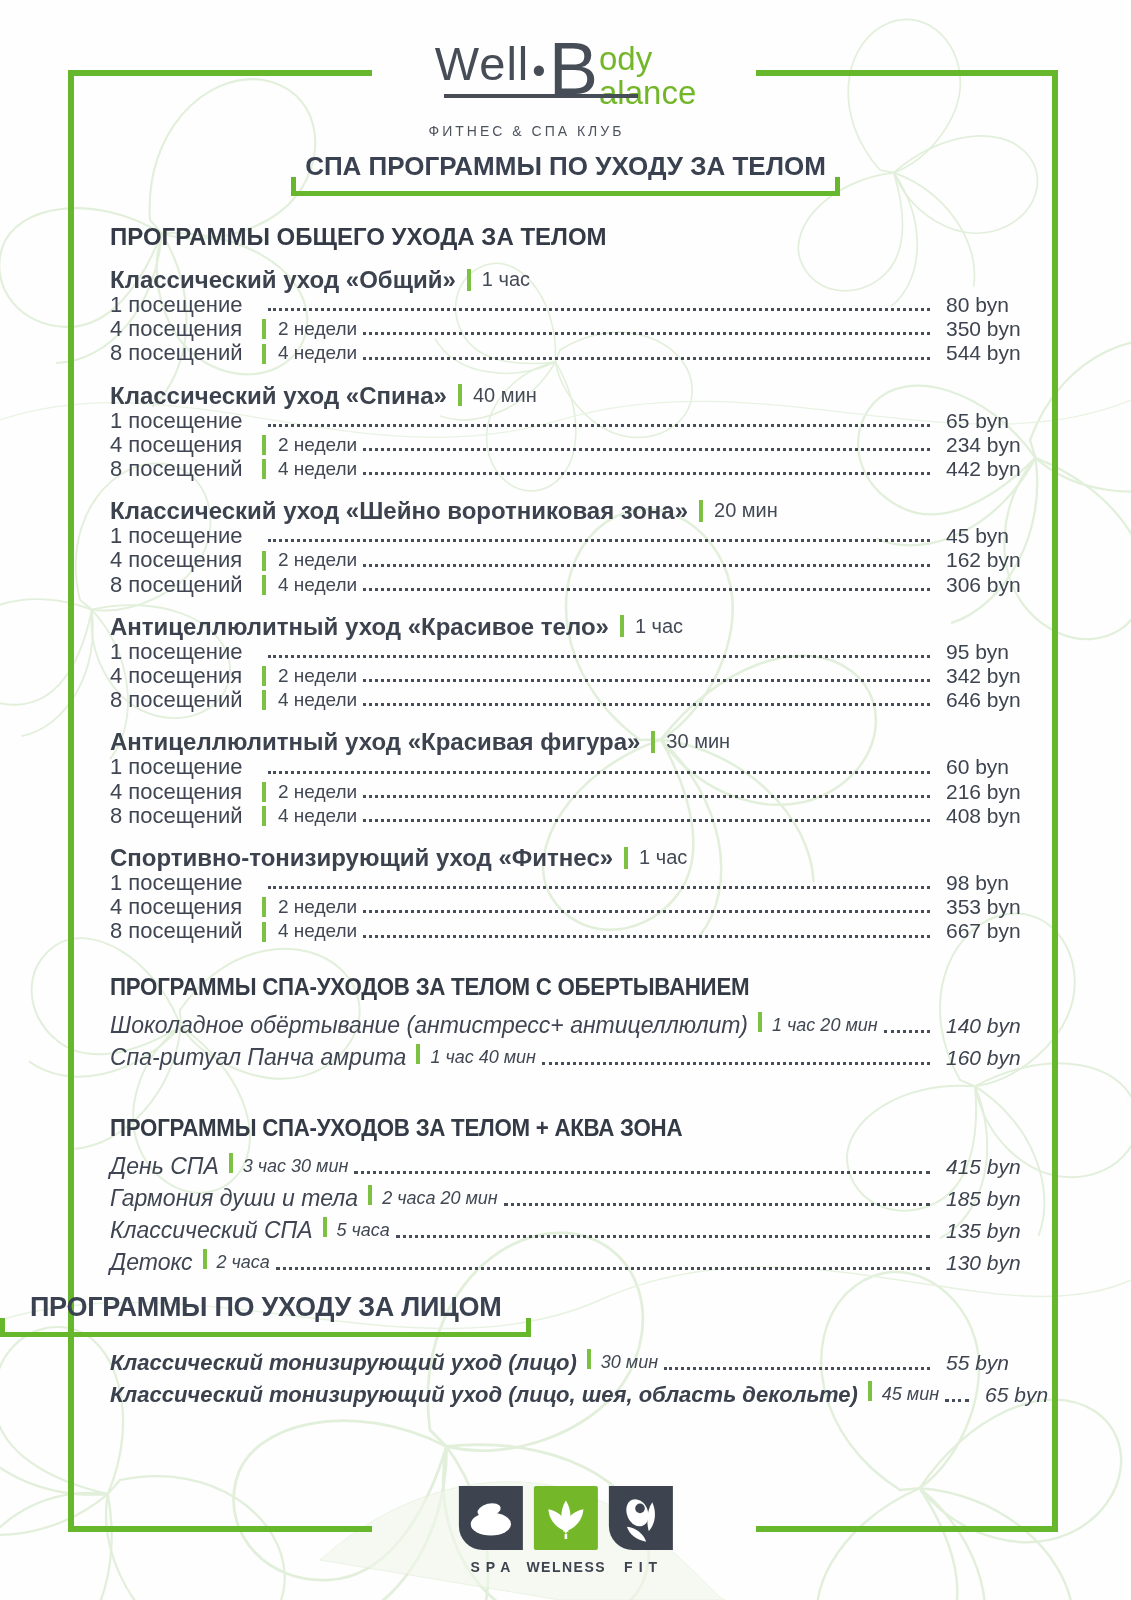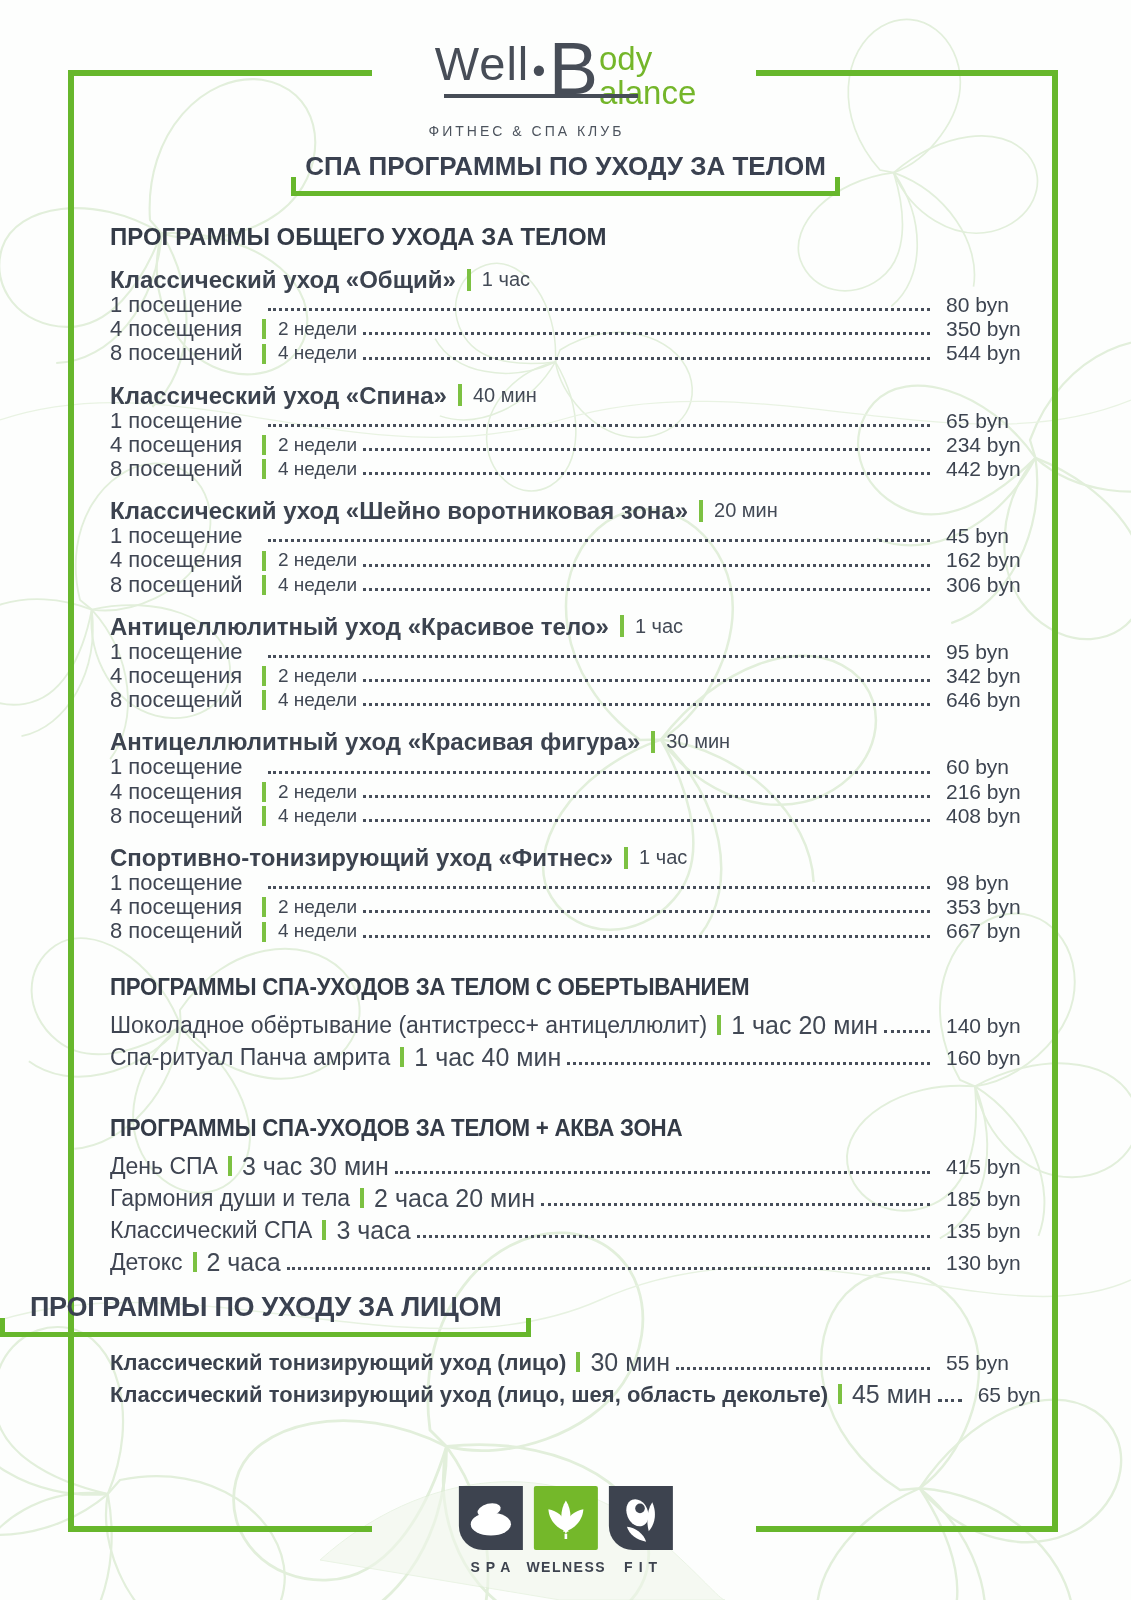--- a/index.html
+++ b/index.html
@@ -52,26 +52,26 @@
   .t-pipe{flex:none;width:4px;height:22px;background:#7cc142;margin:0 11px;}
   .duration{font-size:20px;color:#434a56;white-space:nowrap;}
 
   .price-row{display:flex;align-items:center;line-height:24.2px;font-size:22px;color:#3f4552;}
   .row-label{flex:none;width:152px;}
   .row-pipe{flex:none;width:4px;height:20px;background:#7cc142;margin-right:12px;}
   .row-note{font-size:19px;color:#414854;white-space:nowrap;}
   .dots{flex:1;border-bottom:3px dotted #474e5a;margin:0 16px 6px 6px;align-self:flex-end;min-width:24px;}
   .price{flex:none;width:84px;font-size:21px;color:#3d4450;}
 
-  .line-item{display:flex;align-items:center;line-height:27px;margin-top:5px;font-size:23px;color:#3f4552;}
+  .line-item{display:flex;line-height:27px;margin-top:5px;font-size:23px;color:#3f4552;font-style:italic;}
   .section .line-item:nth-of-type(2){margin-top:12px;}
   .item-name{white-space:nowrap;}
   .item-name.bold{font-weight:bold;font-size:22px;color:#3b424e;}
   .i-pipe{flex:none;width:4px;height:20px;background:#7cc142;margin:0 10px;}
-  .item-duration{font-size:25px;color:#414854;white-space:nowrap;}
+  .item-duration{font-size:18px;color:#414854;white-space:nowrap;}
 
   .facial-banner{font-size:27px;padding:0 30px 9px 30px;letter-spacing:-0.3px;}
   .facial-wrap{text-align:left;margin-top:16px;}
   .facial-items{width:920px;margin-left:110px;margin-top:12px;}
 
   
   .footer{position:absolute;left:50%;top:1486px;transform:translateX(-50%);z-index:2;
           display:flex;gap:4px;align-items:flex-end;}
   .badge-wrap{display:flex;flex-direction:column;align-items:center;gap:9px;}
   .tile{width:64px;height:64px;display:flex;align-items:center;justify-content:center;}
@@ -327,21 +327,21 @@
           <div class="line-item">
             <span class="item-name">Гармония души и тела</span>
             <span class="i-pipe"></span>
             <span class="item-duration">2 часа 20 мин</span>
             <span class="dots"></span>
             <span class="price">185 byn</span>
           </div>
           <div class="line-item">
             <span class="item-name">Классический СПА</span>
             <span class="i-pipe"></span>
-            <span class="item-duration">3 часа</span>
+            <span class="item-duration">5 часа</span>
             <span class="dots"></span>
             <span class="price">135 byn</span>
           </div>
           <div class="line-item">
             <span class="item-name">Детокс</span>
             <span class="i-pipe"></span>
             <span class="item-duration">2 часа</span>
             <span class="dots"></span>
             <span class="price">130 byn</span>
           </div>

